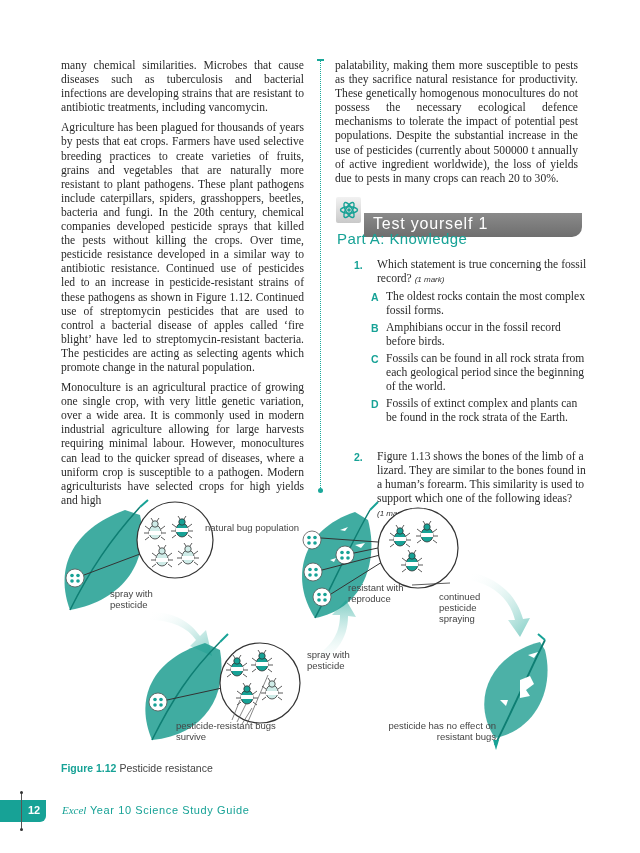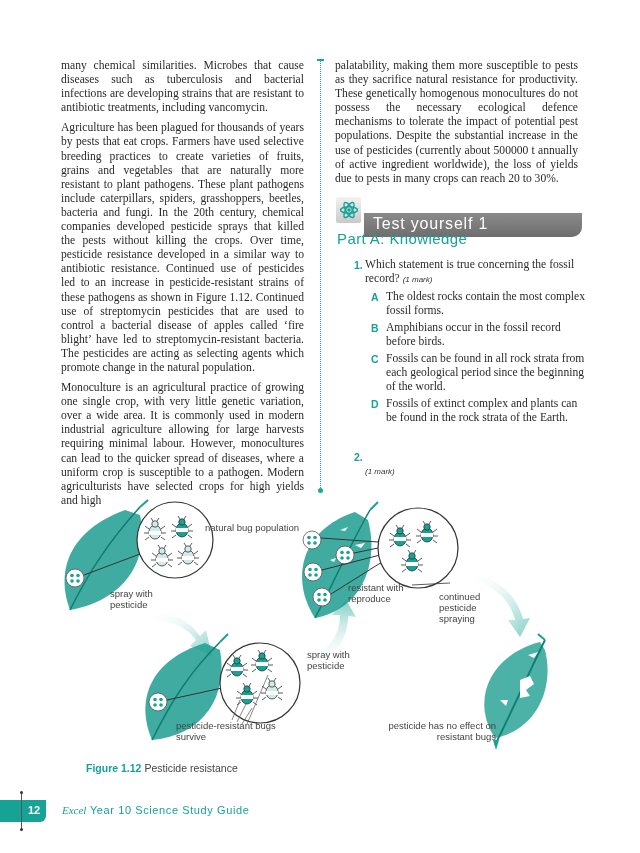--- a/index.html
+++ b/index.html
@@ -13,32 +13,32 @@
   .divider-dot { position: absolute; left: 318px; top: 488px; width: 5px; height: 5px; border-radius: 50%; background: #1aa89a; }
 
   .ty-banner { position: absolute; left: 336px; top: 197px; width: 246px; height: 26px; }
   .ty-icon { position: absolute; left: 0; top: 0; width: 25px; height: 26px; background: linear-gradient(#f2f2f2, #c9c9c9); border-radius: 2px; display:flex; align-items:center; justify-content:center; }
   .ty-bar { position: absolute; left: 28px; top: 1px; width: 218px; height: 24px; background: linear-gradient(#8a8a8a, #6e6e6e); border-radius: 0 0 10px 0; margin-top: 15px; }
   .ty-title { position: absolute; left: 9px; top: 2px; font-family: "Liberation Sans", sans-serif; font-size: 16px; color: #ffffff; letter-spacing: 0.8px; }
   .part-heading { position: absolute; left: 337px; top: 230px; font-family: "Liberation Sans", sans-serif; font-size: 15px; color: #17a296; letter-spacing: 0.4px; }
 
   .q { position: absolute; font-size: 11.6px; line-height: 14px; }
   .q .num { position: absolute; left: 0; top: 0; font-family: "Liberation Sans", sans-serif; font-weight: bold; font-size: 10.5px; color: #17a296; }
-  .q .qtext { margin-left: 11px; width: 215px; }
+  .q .qtext { margin-left: 23px; width: 215px; }
   .mark { font-family: "Liberation Sans", sans-serif; font-style: italic; font-size: 8px; color: #333; }
   .opt { position: relative; margin-left: 17px; margin-top: 3px; }
   .opt .letter { position: absolute; left: 0; top: 0; font-family: "Liberation Sans", sans-serif; font-weight: bold; font-size: 10.5px; color: #17a296; }
   .opt .otext { margin-left: 15px; width: 200px; }
   .q1 { left: 354px; top: 258px; }
   .q2 { left: 354px; top: 450px; }
 
   .figure { position: absolute; left: 0; top: 495px; width: 640px; height: 265px; }
   .flabel { position: absolute; font-family: "Liberation Sans", sans-serif; font-size: 9.5px; line-height: 11px; color: #444; }
   .fig-caption { position: absolute; left: 61px; top: 762px; font-family: "Liberation Sans", sans-serif; font-size: 10.5px; color: #444; }
-  .fig-caption .fnum { color: #17a296; font-weight: bold; margin-left: 25px; }
+  .fig-caption .fnum { color: #17a296; font-weight: bold; }
 
   .footer-tab { position: absolute; left: 0; top: 800px; width: 46px; height: 22px; background: #17a296; border-radius: 0 0 6px 0; }
   .footer-line { position: absolute; left: 21px; top: 792px; width: 0; height: 38px; border-left: 1px solid #555; }
   .footer-dot1, .footer-dot2 { position: absolute; left: 20px; width: 3px; height: 3px; background: #333; border-radius: 50%; }
   .footer-dot1 { top: 791px; } .footer-dot2 { top: 828px; }
   .page-num { position: absolute; left: 28px; top: 804px; font-family: "Liberation Sans", sans-serif; font-weight: bold; font-size: 11px; color: #ffffff; }
   .footer-title { position: absolute; left: 62px; top: 804px; font-family: "Liberation Sans", sans-serif; font-size: 11px; color: #17a296; letter-spacing: 0.6px; }
   .footer-title .brand { font-family: "Liberation Serif", serif; font-style: italic; letter-spacing: 0; }
 </style>
 </head>
@@ -93,21 +93,21 @@
   </div>
   <div class="opt">
     <span class="letter">D</span>
     <div class="otext">Fossils of extinct complex and plants can be found in the rock strata of the Earth.</div>
   </div>
 </div>
 
 <div class="q q2">
   <span class="num">2.</span>
   <div class="qtext">
-    <br>
+    <span>Figure 1.13 shows the bones of the limb of a lizard. They are similar to the bones found in a human’s forearm. This similarity is used to support which one of the following ideas?</span><br>
     <span class="mark">(1 mark)</span>
   </div>
 </div>
 
 <div class="figure">
   <svg width="640" height="265" viewBox="0 495 640 265">
     <defs>
       <linearGradient id="arrowGrad1" x1="0" y1="0" x2="1" y2="1">
         <stop offset="0" stop-color="#ffffff" stop-opacity="0"></stop>
         <stop offset="1" stop-color="#7fcdc4"></stop>

